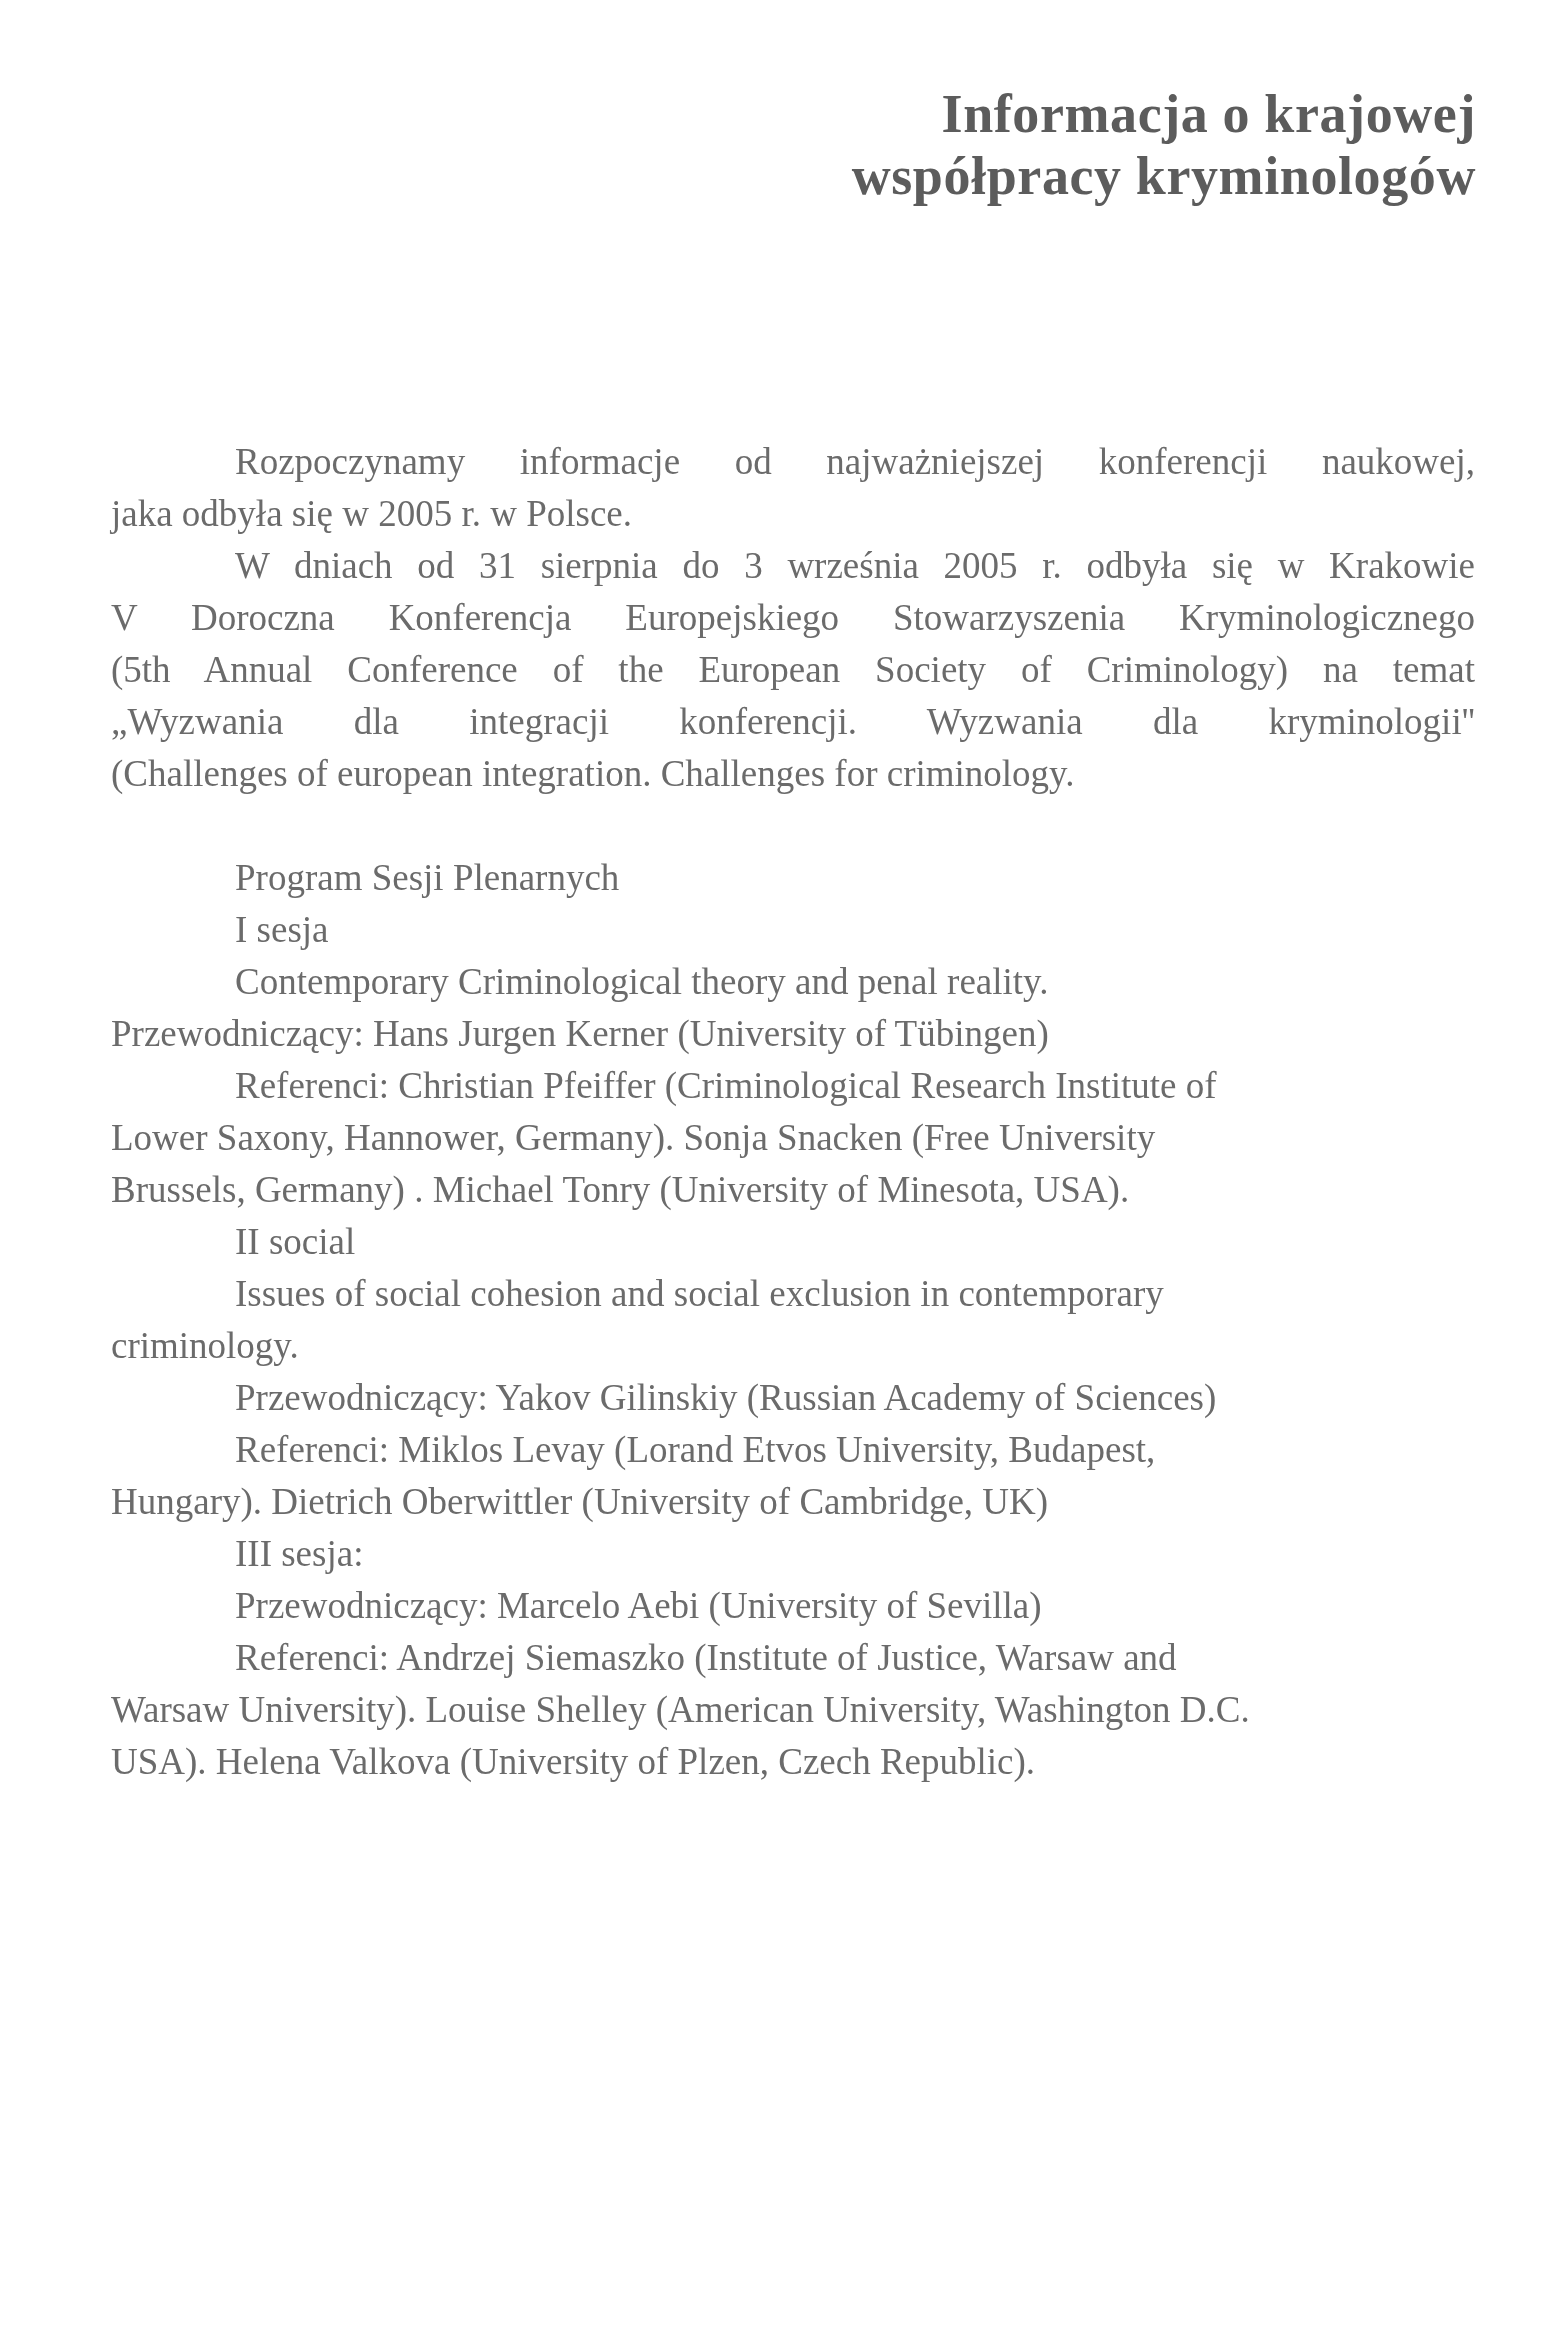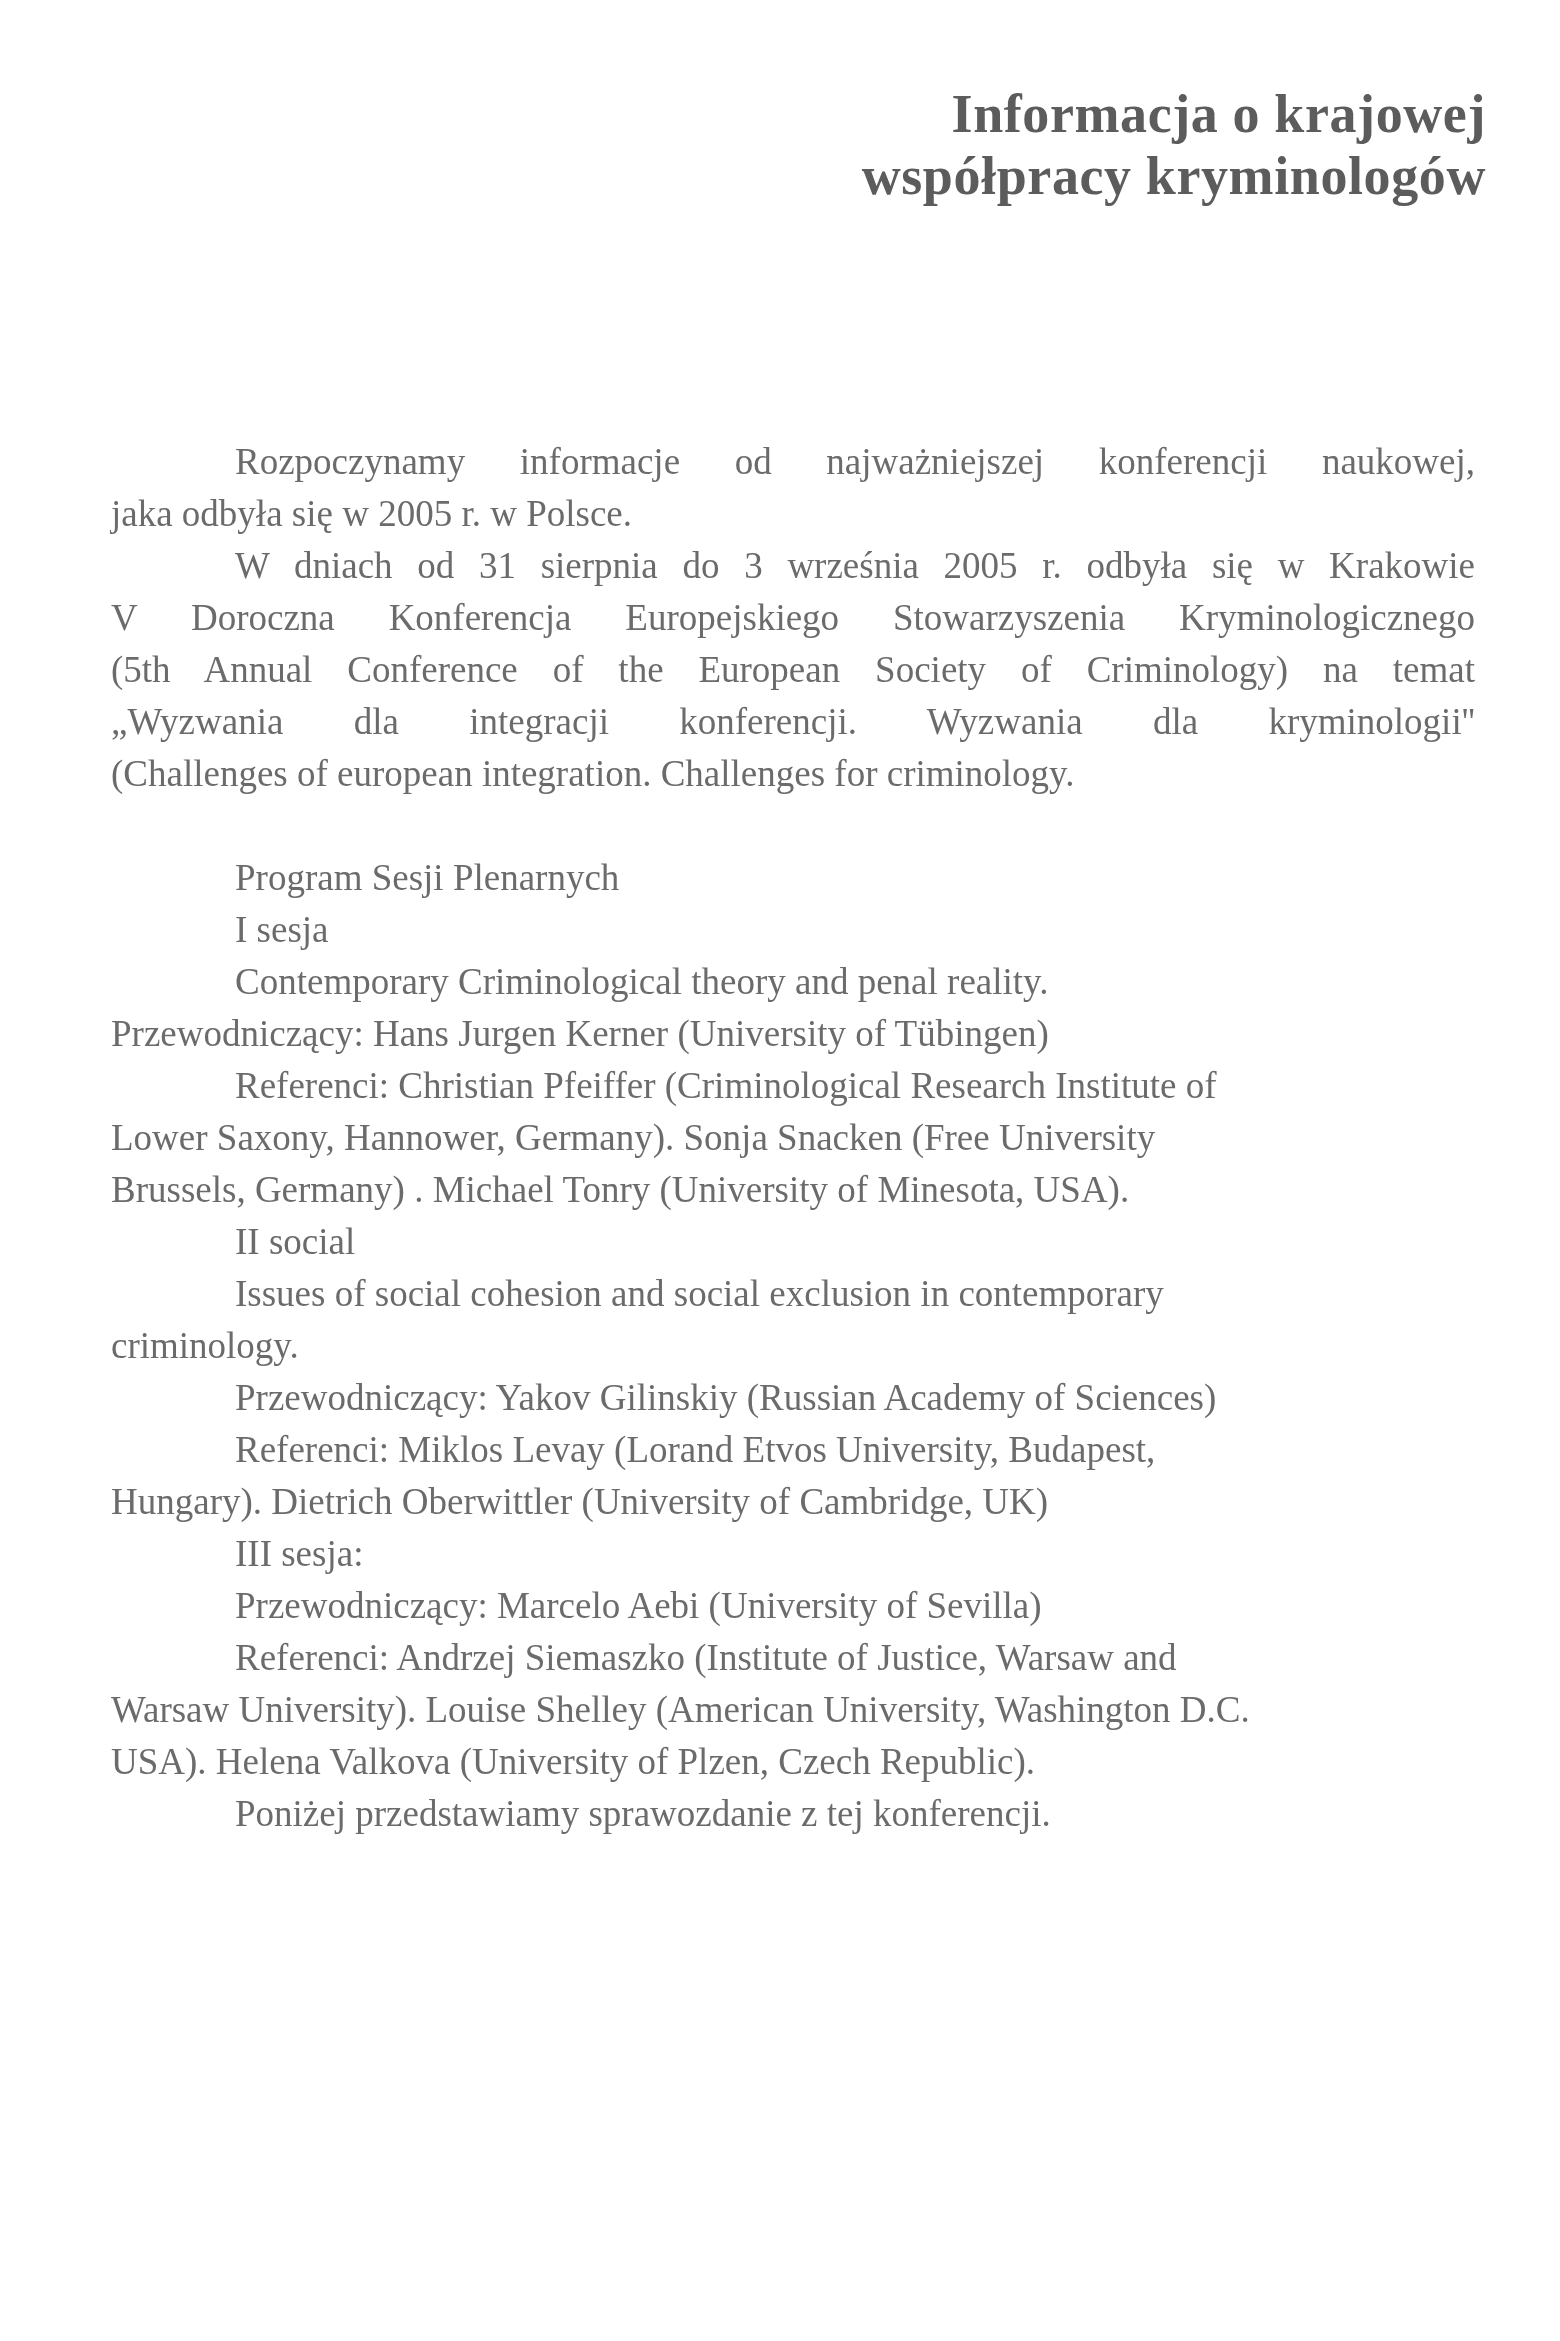--- a/index.html
+++ b/index.html
@@ -7,21 +7,21 @@
     position: relative;
     width: 1561px;
     height: 2342px;
     background: #ffffff;
     font-family: "Liberation Serif", "DejaVu Serif", serif;
     overflow: hidden;
   }
   .title-block {
     position: absolute;
     top: 83px;
-    right: 75px;
+    right: 85px;
     left: 388px;
     text-align: right;
     color: #5c5c5c;
     font-weight: bold;
     font-size: 54px;
     line-height: 62px;
     letter-spacing: 0.6px;
   }
   .body-block {
     position: absolute;
@@ -70,17 +70,16 @@
     <div class="line indent">Issues of social cohesion and social exclusion in contemporary</div>
     <div class="line">criminology.</div>
     <div class="line indent">Przewodniczący: Yakov Gilinskiy (Russian Academy of Sciences)</div>
     <div class="line indent">Referenci: Miklos Levay (Lorand Etvos University, Budapest,</div>
     <div class="line">Hungary). Dietrich Oberwittler (University of Cambridge, UK)</div>
     <div class="line indent">III sesja:</div>
     <div class="line indent">Przewodniczący: Marcelo Aebi (University of Sevilla)</div>
     <div class="line indent">Referenci: Andrzej Siemaszko (Institute of Justice, Warsaw and</div>
     <div class="line">Warsaw University). Louise Shelley (American University, Washington D.C.</div>
     <div class="line">USA). Helena Valkova (University of Plzen, Czech Republic).</div>
-    <div class="line indent">Poniżej przedstawiamy sprawozdanie z tej konferencji.</div>
   </div>
 
 </div>
 
 
 </body></html>

